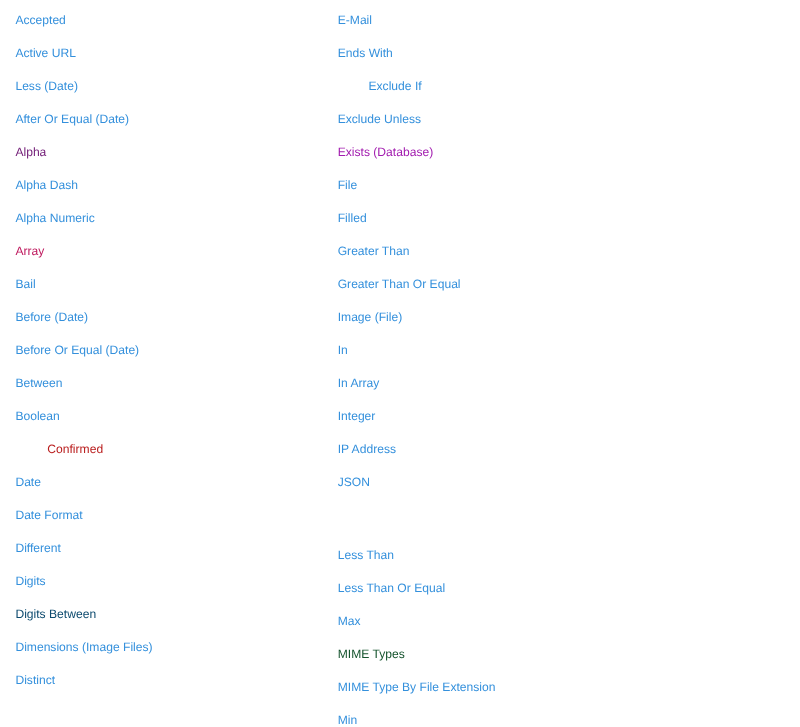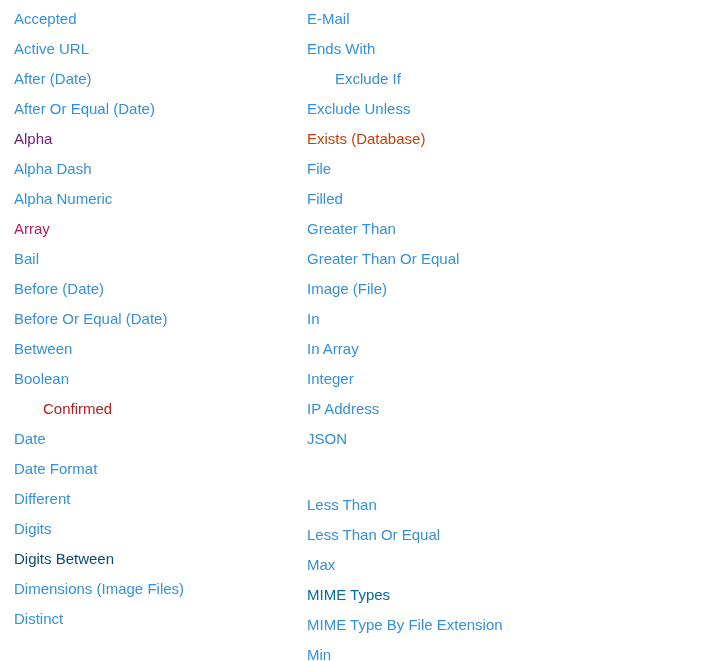--- a/index.html
+++ b/index.html
@@ -31,35 +31,35 @@
     flex: 0 0 auto;
   }
   .rules-column.col-1 { width: 279px; padding-left: 14px; }
   .rules-column.col-2 { width: 277px; padding-left: 293px; margin-left: -279px; }
   .rules-column.col-3 { width: 157px; padding-left: 570px; margin-left: -277px; }
 
   .rule-link {
     display: block;
     height: 30px;
     line-height: 30px;
-    font-size: 15px;
+    font-size: 11px;
     color: #3490dc;
     text-decoration: none;
     white-space: nowrap;
     cursor: pointer;
   }
 </style>
 </head>
 <body style="background: rgb(255, 255, 255);">
 
 <div id="rules-list">
   <div class="rules-column col-1">
       <a class="rule-link" style="color: rgb(52, 144, 220);">Accepted</a>
       <a class="rule-link" style="color: rgb(52, 144, 220);">Active URL</a>
-      <a class="rule-link" style="color: rgb(52, 144, 220);">After (Date)</a>
+      <a class="rule-link" style="color: rgb(52, 144, 220);">Less (Date)</a>
       <a class="rule-link" style="color: rgb(52, 144, 220);">After Or Equal (Date)</a>
       <a class="rule-link" style="color: #701a75;">Alpha</a>
       <a class="rule-link" style="color: rgb(52, 144, 220);">Alpha Dash</a>
       <a class="rule-link" style="color: rgb(52, 144, 220);">Alpha Numeric</a>
       <a class="rule-link" style="color: #be185d;">Array</a>
       <a class="rule-link" style="color: rgb(52, 144, 220);">Bail</a>
       <a class="rule-link" style="color: rgb(52, 144, 220);">Before (Date)</a>
       <a class="rule-link" style="color: rgb(52, 144, 220);">Before Or Equal (Date)</a>
       <a class="rule-link" style="color: rgb(52, 144, 220);">Between</a>
       <a class="rule-link" style="color: rgb(52, 144, 220);">Boolean</a>
@@ -70,33 +70,33 @@
       <a class="rule-link" style="color: rgb(52, 144, 220);">Digits</a>
       <a class="rule-link" style="color: #0c4a6e;">Digits Between</a>
       <a class="rule-link" style="color: rgb(52, 144, 220);">Dimensions (Image Files)</a>
       <a class="rule-link" style="color: rgb(52, 144, 220);">Distinct</a>
     </div>
   <div class="rules-column col-2">
       <a class="rule-link" style="color: rgb(52, 144, 220);">E-Mail</a>
       <a class="rule-link" style="color: rgb(52, 144, 220);">Ends With</a>
       <a class="rule-link" style="color: rgb(52, 144, 220); margin-left: 28px;">Exclude If</a>
       <a class="rule-link" style="color: rgb(52, 144, 220);">Exclude Unless</a>
-      <a class="rule-link" style="color: #c2410c;">Exists (Database)</a>
+      <a class="rule-link" style="color: #a21caf;">Exists (Database)</a>
       <a class="rule-link" style="color: rgb(52, 144, 220);">File</a>
       <a class="rule-link" style="color: rgb(52, 144, 220);">Filled</a>
       <a class="rule-link" style="color: rgb(52, 144, 220);">Greater Than</a>
       <a class="rule-link" style="color: rgb(52, 144, 220);">Greater Than Or Equal</a>
       <a class="rule-link" style="color: rgb(52, 144, 220);">Image (File)</a>
       <a class="rule-link" style="color: rgb(52, 144, 220);">In</a>
       <a class="rule-link" style="color: rgb(52, 144, 220);">In Array</a>
       <a class="rule-link" style="color: rgb(52, 144, 220);">Integer</a>
       <a class="rule-link" style="color: rgb(52, 144, 220);">IP Address</a>
       <a class="rule-link" style="color: rgb(52, 144, 220);">JSON</a>
       <a class="rule-link" style="color: rgb(52, 144, 220); margin-top: 36px;">Less Than</a>
       <a class="rule-link" style="color: rgb(52, 144, 220);">Less Than Or Equal</a>
       <a class="rule-link" style="color: rgb(52, 144, 220);">Max</a>
-      <a class="rule-link" style="color: #0369a1;">MIME Types</a>
+      <a class="rule-link" style="color: #14532d;">MIME Types</a>
       <a class="rule-link" style="color: rgb(52, 144, 220);">MIME Type By File Extension</a>
       <a class="rule-link" style="color: rgb(52, 144, 220);">Min</a>
       <a class="rule-link" style="color: rgb(52, 144, 220);">Not In</a>
     </div>
   <div class="rules-column col-3"></div>
 </div>
 
 </body></html>

